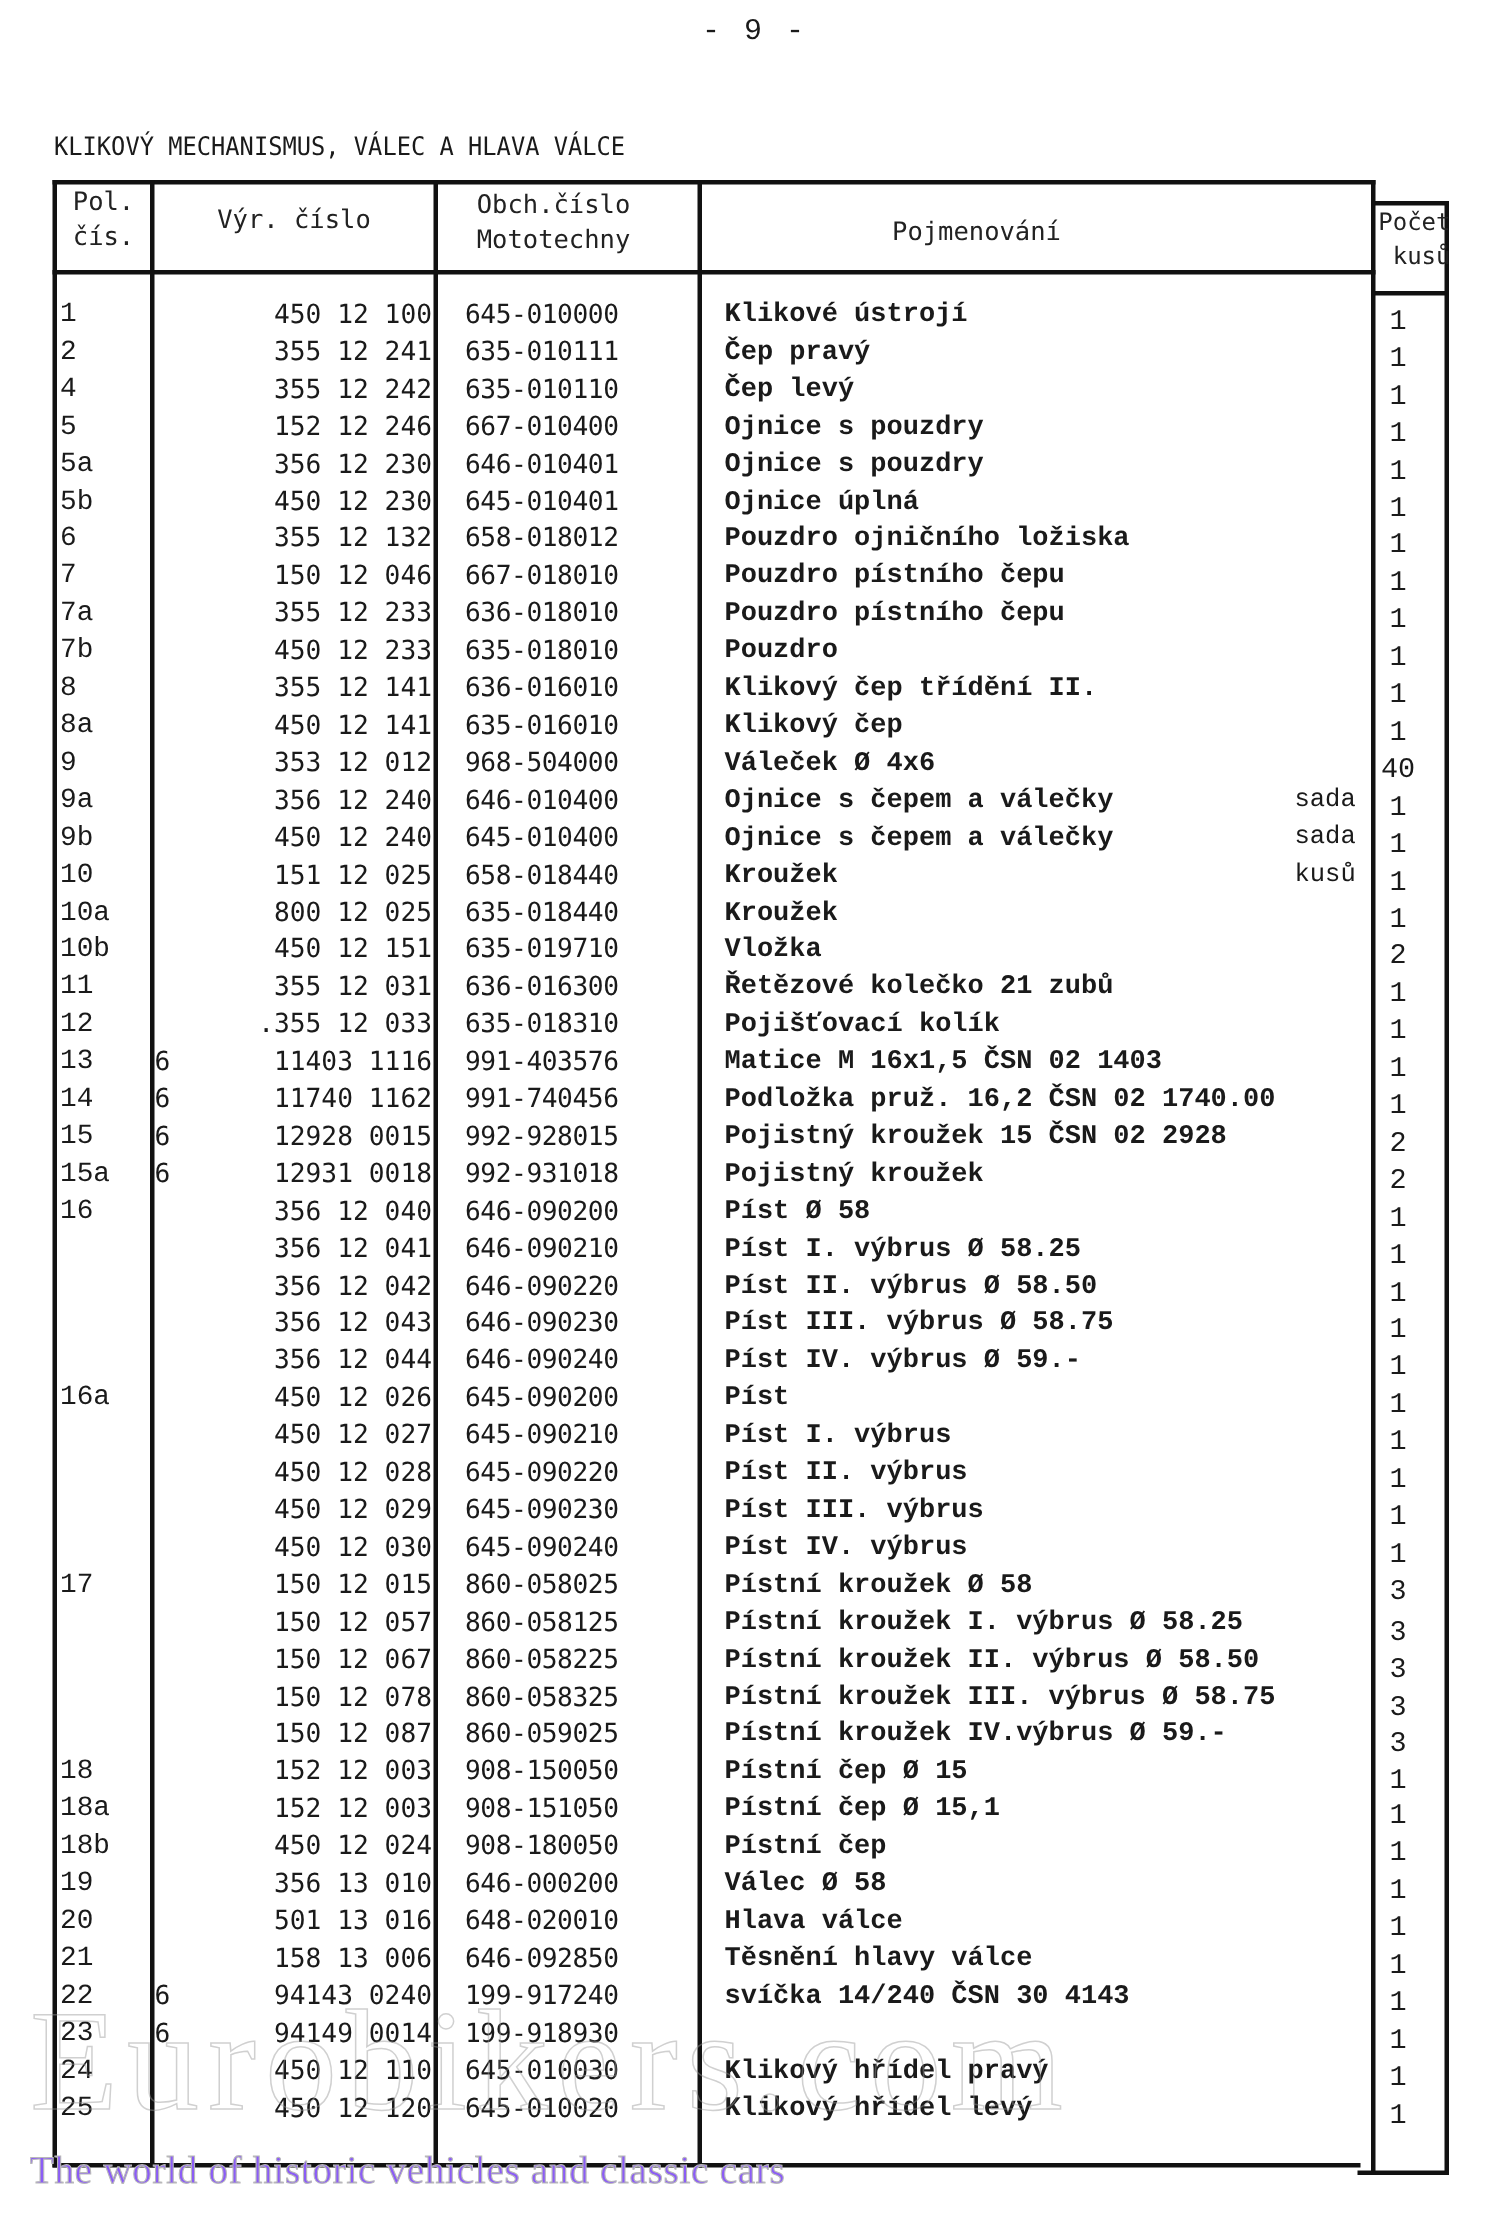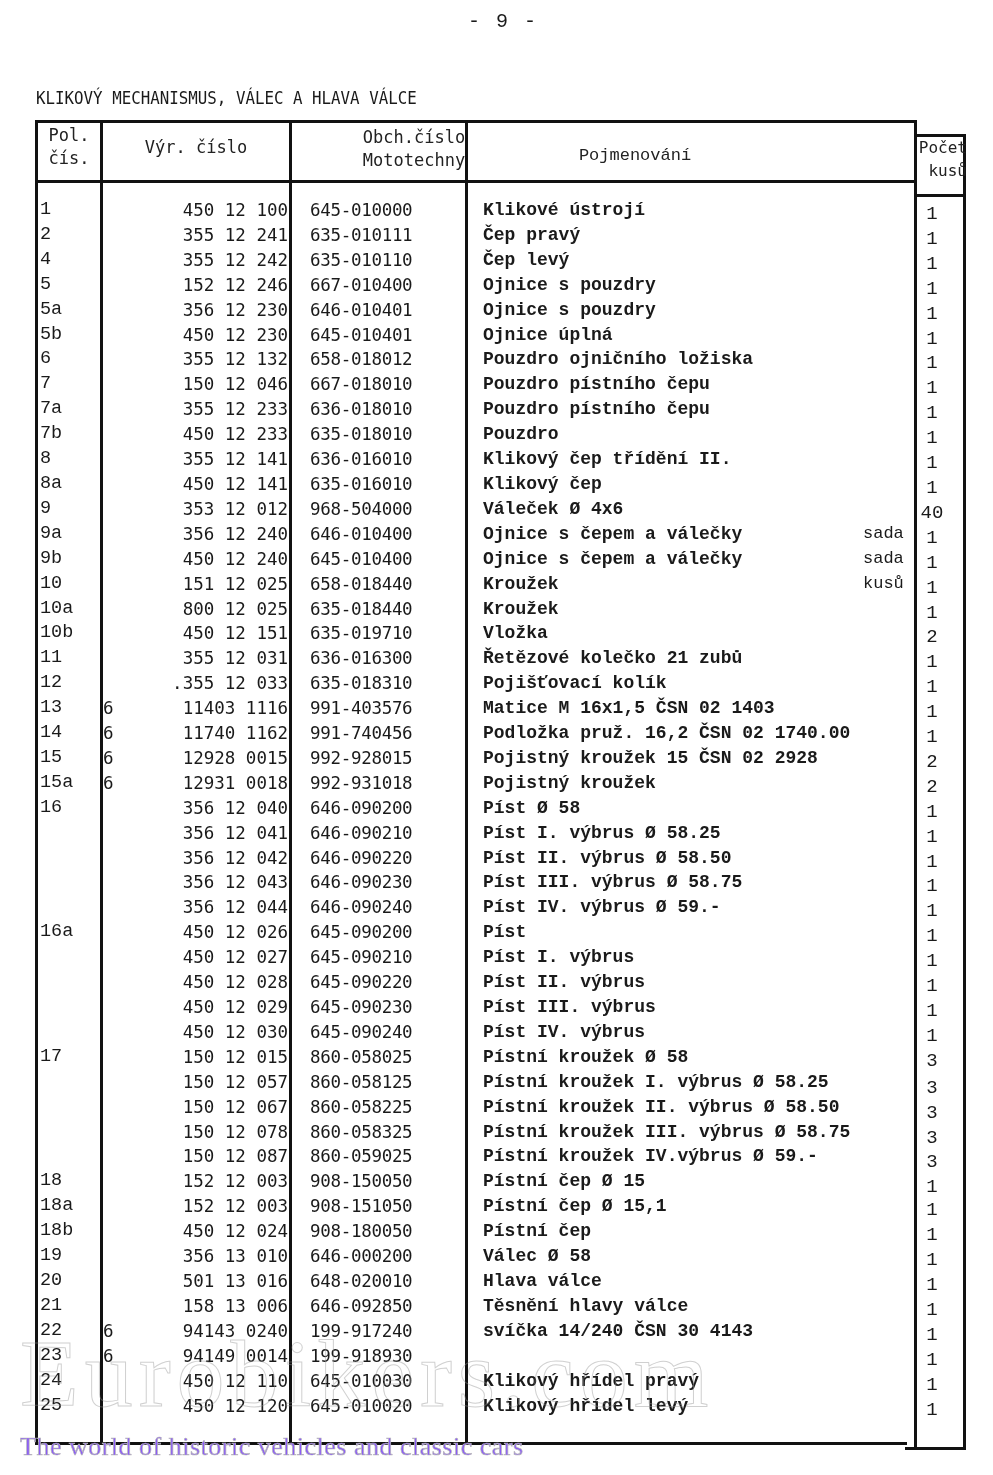--- a/index.html
+++ b/index.html
@@ -70,25 +70,25 @@
   <div class="vline" style="left:879px;top:0;height:1330px;transform:translateX(-0px);"></div>
   <div class="vline" style="left:928px;top:14px;height:1316px;"></div>
 
   <div class="head-cell" style="left:3px;top:4px;width:62px;">
     <div>Pol.</div>
     <div>čís.</div>
   </div>
   <div class="head-cell" style="left:68px;top:16px;width:186px;">
     <div>Výr. číslo</div>
   </div>
-  <div class="head-cell" style="left:257px;top:6px;width:154px;padding-left:45px;">
+  <div class="head-cell" style="left:257px;top:6px;width:154px;">
     <div>Obch.číslo</div>
     <div>Mototechny</div>
   </div>
-  <div class="head-cell" style="left:417px;top:24px;width:366px;font-family:Liberation Mono, monospace;">
+  <div class="head-cell" style="left:433px;top:24px;width:366px;">
     <div>Pojmenování</div>
   </div>
   <div class="head-cell" style="left:880px;top:16px;width:52px;text-align:right;font-size:16px;">
     <div>Počet</div>
     <div>kusů</div>
   </div>
 
   <div class="rows" id="rows">
       <div class="row">
         <span class="c-pol">1</span>

